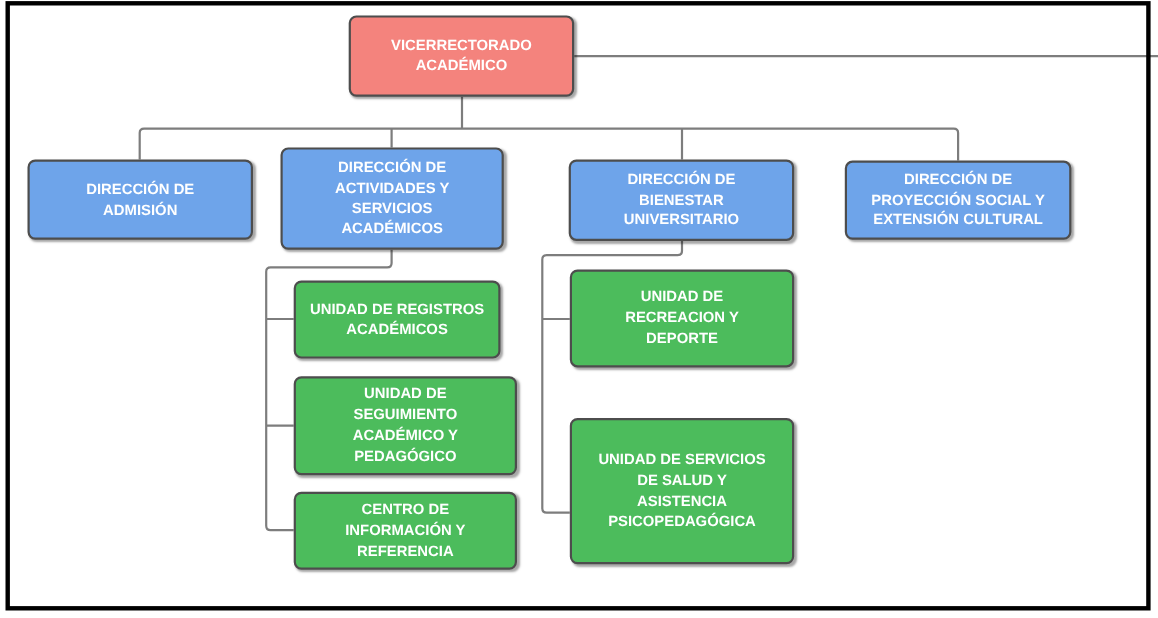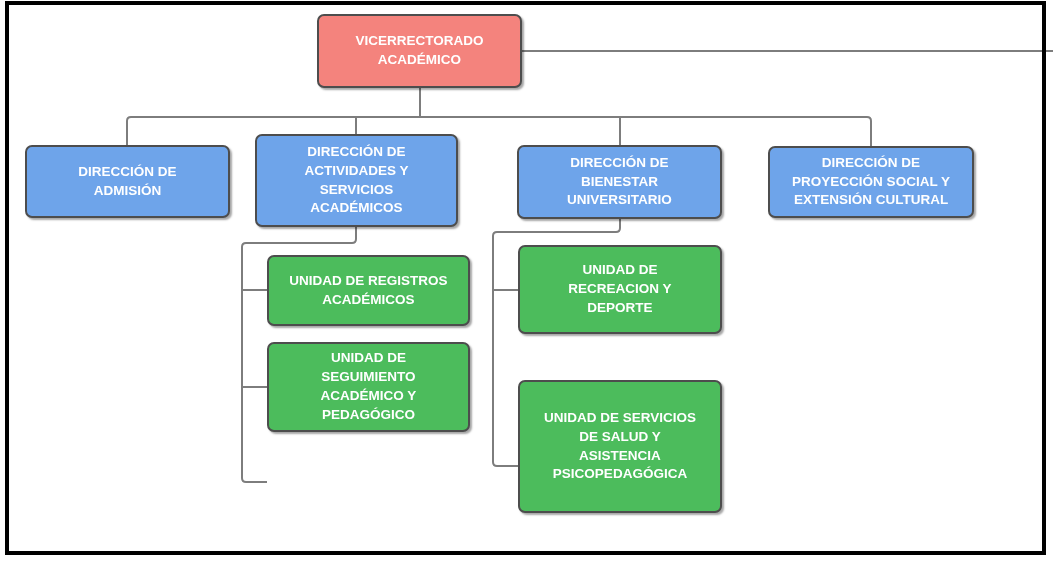--- a/index.html
+++ b/index.html
@@ -62,21 +62,21 @@
   .node--root      { background: var(--root-fill, #f4837d); }
   .node--direction { background: var(--direction-fill, #6ea4ea); }
   .node--unit      { background: var(--unit-fill, #4cbc5c); }
 
   
   #node-root        { left: 317px; top: 14px;  width: 205px; height: 74px; }
   #node-admision    { left: 25px;  top: 145px; width: 205px; height: 73px; }
   #node-actividades { left: 255px; top: 134px; width: 203px; height: 93px; }
   #node-bienestar   { left: 517px; top: 145px; width: 205px; height: 74px; }
   #node-proyeccion  { left: 768px; top: 146px; width: 206px; height: 72px; }
-  #node-registros   { left: 267px; top: 255px; width: 203px; height: 71px; }
+  #node-registros   { left: 267px; top: 255px; width: 188px; height: 71px; }
   #node-seguimiento { left: 267px; top: 342px; width: 203px; height: 90px; }
   #node-centro      { left: 267px; top: 447px; width: 203px; height: 71px; }
   #node-recreacion  { left: 518px; top: 245px; width: 204px; height: 89px; }
   #node-salud       { left: 518px; top: 380px; width: 204px; height: 133px; }
 </style>
 </head>
 <body>
 
 <div class="canvas">
 
@@ -127,20 +127,25 @@
 ACADÉMICOS</span>
   </div>
 
   <div class="node node--unit" id="node-seguimiento">
     <span class="label">UNIDAD DE
 SEGUIMIENTO
 ACADÉMICO Y
 PEDAGÓGICO</span>
   </div>
 
+  <div class="node node--unit" id="node-centro">
+    <span class="label">CENTRO DE
+INFORMACIÓN Y
+REFERENCIA</span>
+  </div>
 
   <div class="node node--unit" id="node-recreacion">
     <span class="label">UNIDAD DE
 RECREACION Y
 DEPORTE</span>
   </div>
 
   <div class="node node--unit" id="node-salud">
     <span class="label">UNIDAD DE SERVICIOS
 DE SALUD Y

